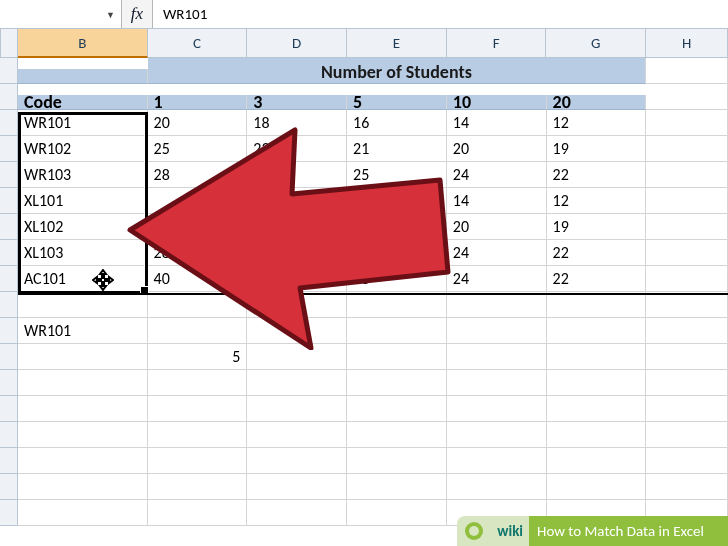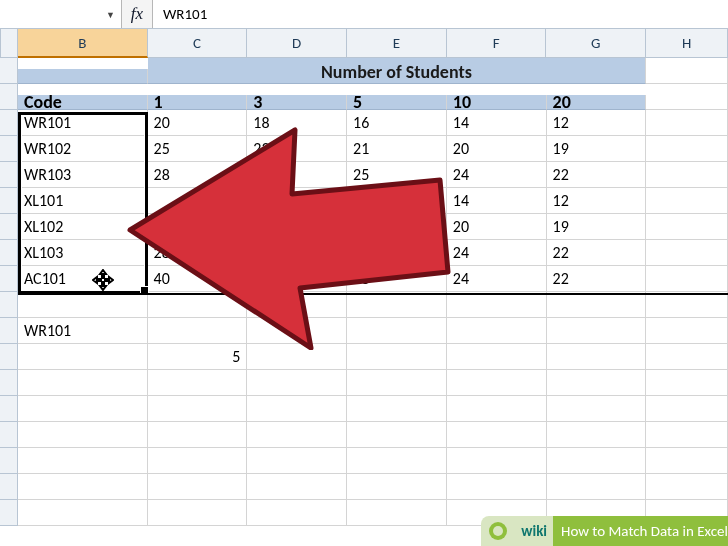--- a/index.html
+++ b/index.html
@@ -207,21 +207,21 @@
     display: flex;
     align-items: center;
     padding: 0 6px;
     font-weight: 600;
   }
   .wikibar .title {
     background: #8fbf3d;
     color: #fff;
     display: flex;
     align-items: center;
-    padding: 0 0 0 8px;
+    padding: 0 24px 0 8px;
     font-weight: 500;
   }
 </style>
 </head>
 <body>
 
 <div class="formula-bar">
   <div class="name-box">
     <span></span>
     <span class="chev">▼</span>

